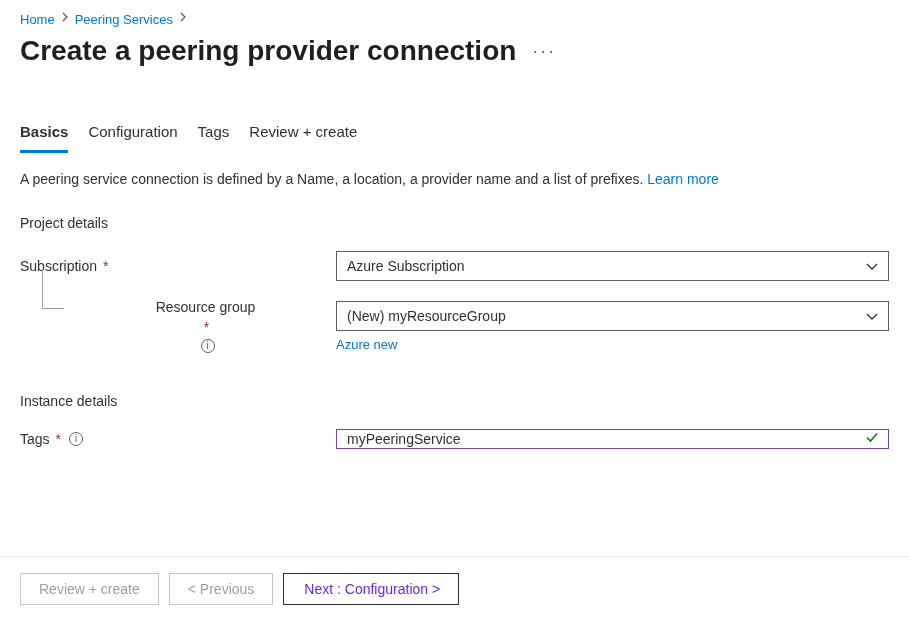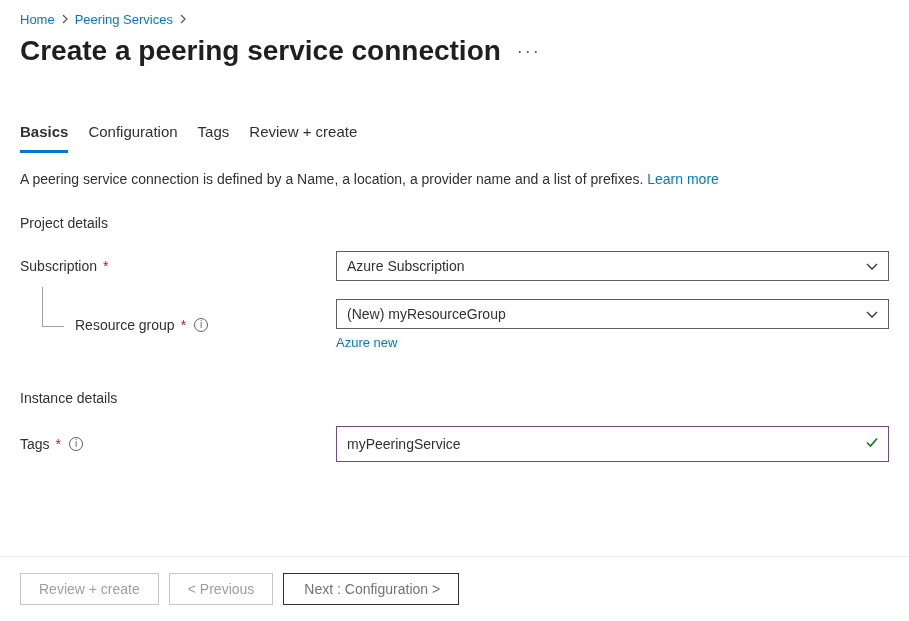--- a/index.html
+++ b/index.html
@@ -12,21 +12,20 @@
       font-size: 14px;
       color: #323130;
       background: #ffffff;
       width: 909px;
       height: 621px;
       position: relative;
       padding: 12px 20px 0 20px;
     }
     .breadcrumb {
       display: flex;
-      align-items: center;
       gap: 6px;
       font-size: 13px;
       margin-bottom: 8px;
     }
     .breadcrumb-link {
       color: #0078d4;
       text-decoration: none;
       cursor: pointer;
     }
     .breadcrumb-sep {
@@ -93,20 +92,21 @@
       width: 316px;
       display: flex;
       align-items: center;
       gap: 4px;
       font-size: 14px;
       color: #323130;
     }
     .form-label-col.indented {
       padding-left: 55px;
       position: relative;
+      flex-direction: column;
     }
     .tree-connector {
       position: absolute;
       left: 22px;
       top: -30px;
       width: 22px;
       height: 40px;
       border-left: 1px solid #a19f9d;
       border-bottom: 1px solid #a19f9d;
     }
@@ -151,21 +151,21 @@
       right: 10px;
       top: 50%;
       transform: translateY(-50%);
     }
     .text-input-wrap {
       position: relative;
       width: 100%;
     }
     .text-input {
       width: 100%;
-      height: 36px;
+      height: 20px;
       border: 1px solid #704a8c;
       background: #ffffff;
       padding: 0 30px 0 10px;
       font-size: 14px;
       color: #323130;
       font-family: inherit;
       outline: none;
     }
     .valid-check {
       position: absolute;
@@ -206,21 +206,21 @@
       font-family: inherit;
     }
     .btn.disabled {
       color: #a19f9d;
       border-color: #c8c6c4;
       cursor: default;
       background: #ffffff;
     }
     .btn.primary-outline {
       border: 1px solid #323130;
-      color: #737373;
+      color: #6d28d9;
       background: #ffffff;
       padding-left: 20px;
     }
   </style>
 </head>
 <body>
 
 <nav class="breadcrumb">
   <a class="breadcrumb-link">Home</a>
   <span class="breadcrumb-sep">
@@ -230,21 +230,21 @@
   </span>
   <a class="breadcrumb-link">Peering Services</a>
   <span class="breadcrumb-sep">
     <svg width="8" height="10" viewBox="0 0 8 10">
         <path d="M2 1 L6 5 L2 9" stroke="#605e5c" stroke-width="1.3" fill="none"></path>
       </svg>
   </span>
 </nav>
 
 <div class="page-title-row">
-  <h1 class="page-title">Create a peering service connection</h1>
+  <h1 class="page-title">Create a peering provider connection</h1>
   <span class="ellipsis">···</span>
 </div>
 
 <div class="tabs">
   <div class="tab active">Basics</div>
   <div class="tab">Configuration</div>
   <div class="tab">Tags</div>
   <div class="tab">Review + create</div>
 </div>
 

